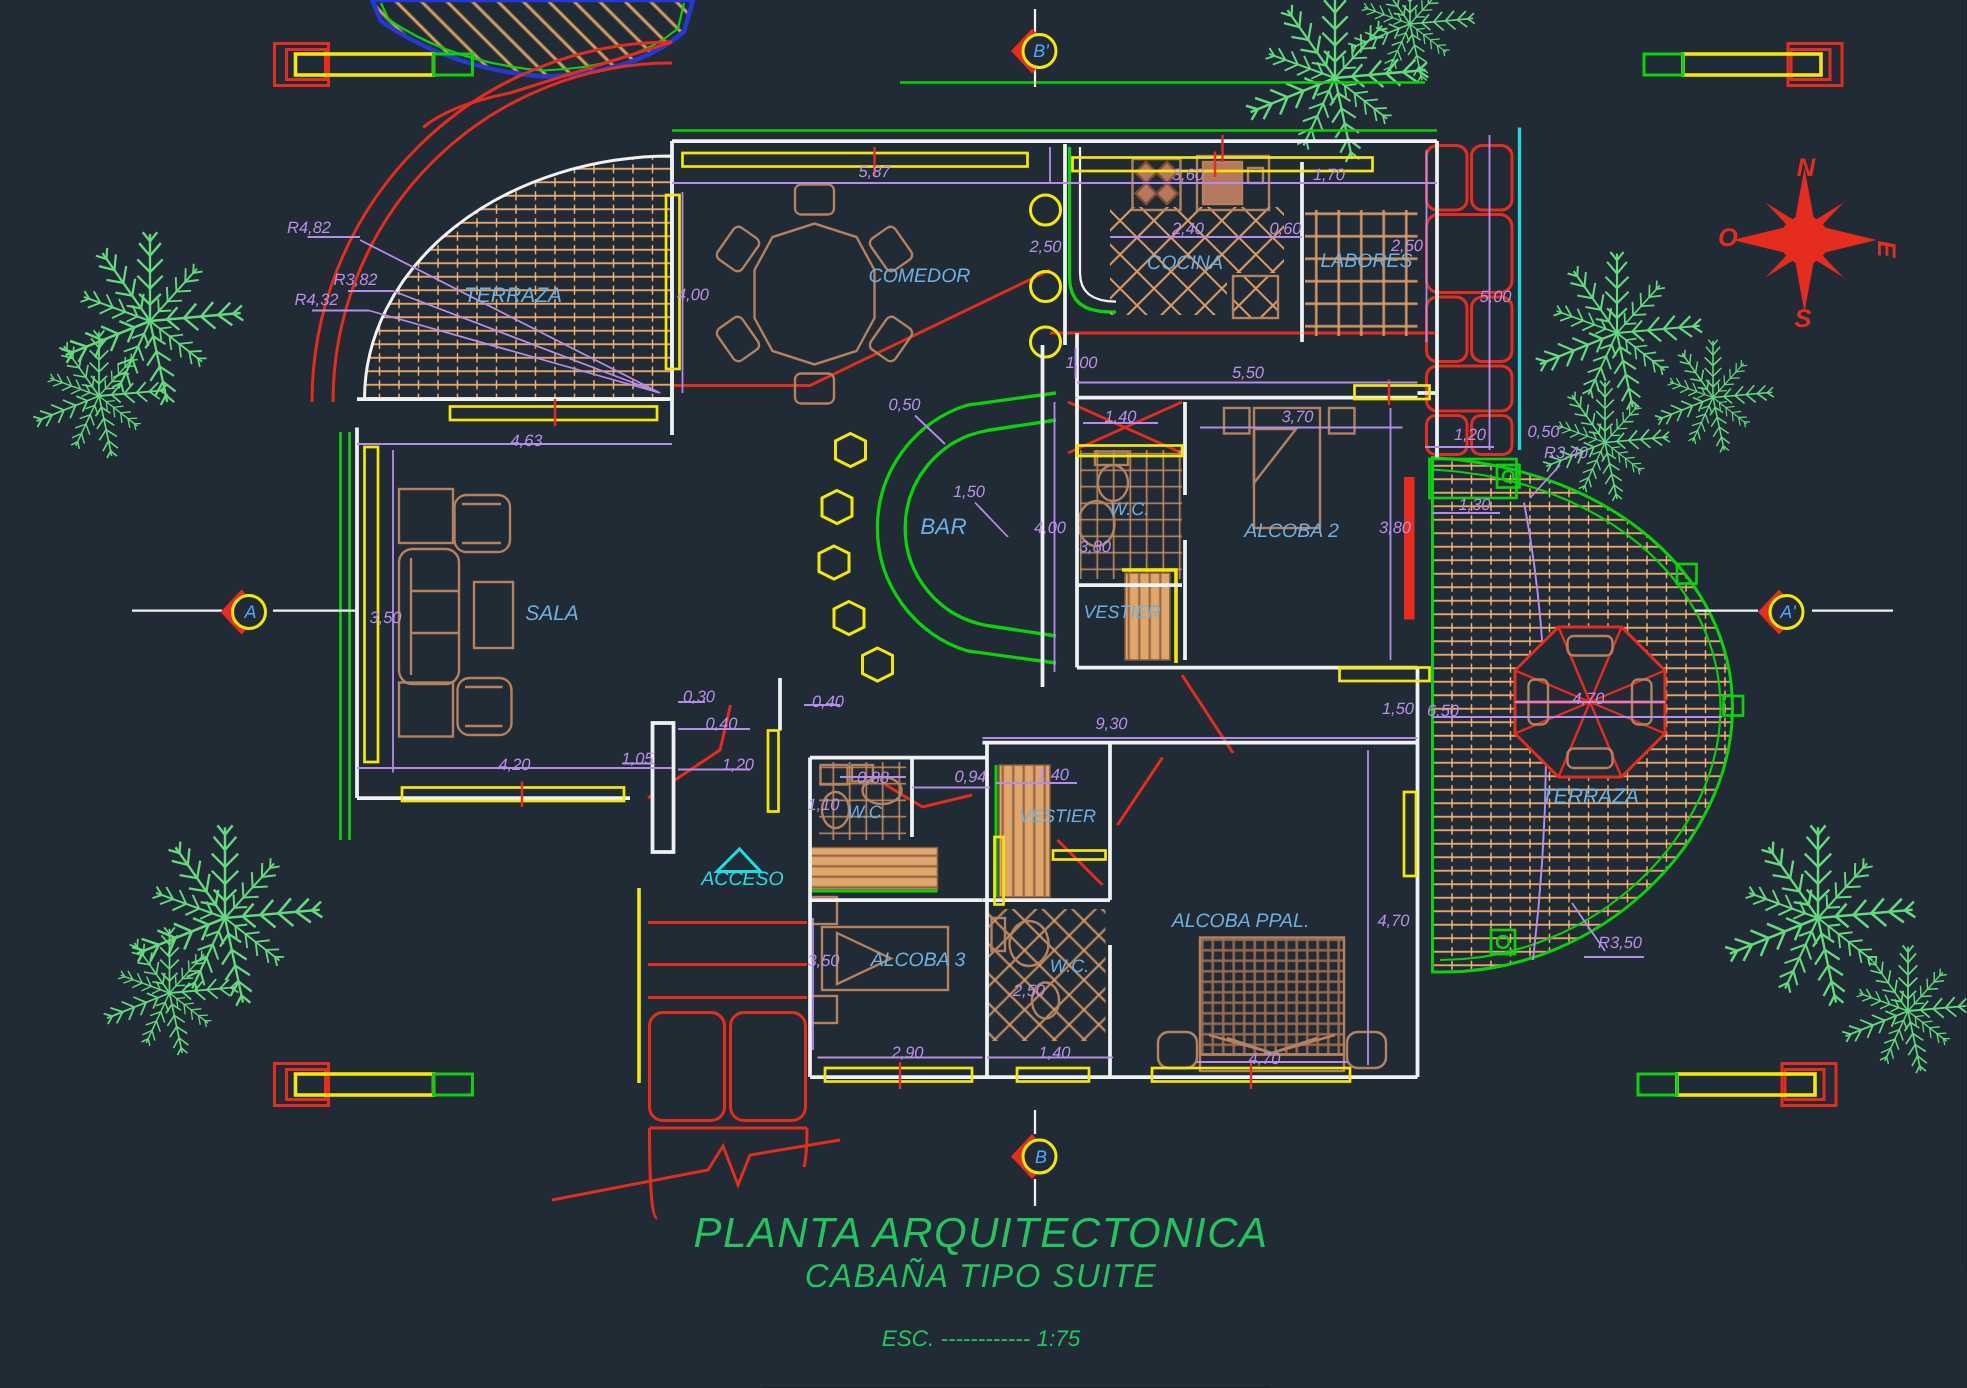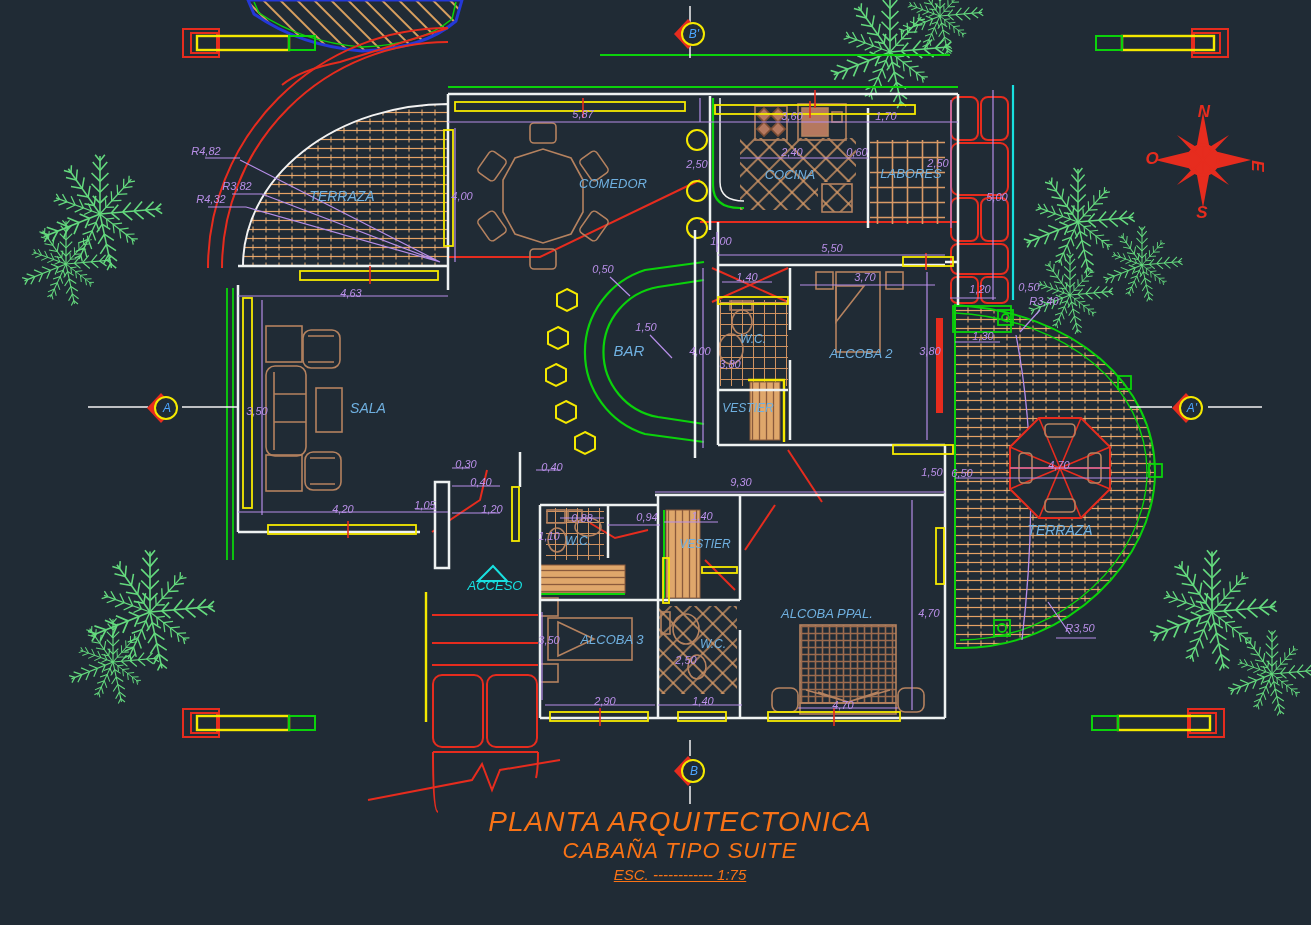--- a/index.html
+++ b/index.html
@@ -1,24 +1,24 @@
 <!DOCTYPE html>
 <html><head>
 <meta charset="utf-8">
 <style>
   html,body{margin:0;padding:0;background:#151d24;}
   .canvas{position:relative;width:1311px;height:925px;background:#202b35;overflow:hidden;
           font-family:"Liberation Sans",sans-serif;}
   svg{position:absolute;left:0;top:0;}
   svg text{font-family:"Liberation Sans",sans-serif;}
-  .titleblock{position:absolute;left:680px;top:806px;transform:translateX(-50%);
-              text-align:center;color:#f97316;font-style:italic;white-space:nowrap;}
+  .titleblock{position:absolute;left:654px;top:806px;transform:translateX(-50%);
+              text-align:center;color:#22c55e;font-style:italic;white-space:nowrap;}
   .titleblock .t1{font-size:28px;letter-spacing:1px;}
   .titleblock .t2{font-size:22px;letter-spacing:1px;}
-  .titleblock .t3{font-size:15px;margin-top:2px;text-decoration:underline;}
+  .titleblock .t3{font-size:15px;margin-top:20px;}
 </style>
 </head>
 <body>
 
 <div class="canvas">
 <svg id="plan" width="1311" height="925" viewBox="0 0 1311 925">
   <defs>
     <pattern id="deck" width="26" height="9" patternUnits="userSpaceOnUse">
       <path d="M0,4.5 H26" stroke="#e5a265" stroke-width="1.2" fill="none"></path>
       <path d="M6,1.5 V7.5 M19,1.5 V7.5" stroke="#efb275" stroke-width="1" fill="none"></path>

